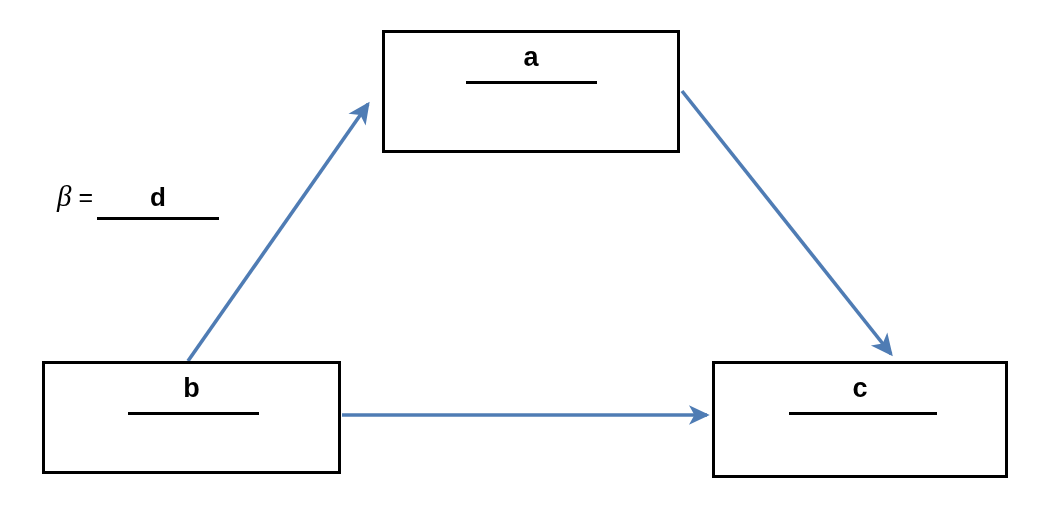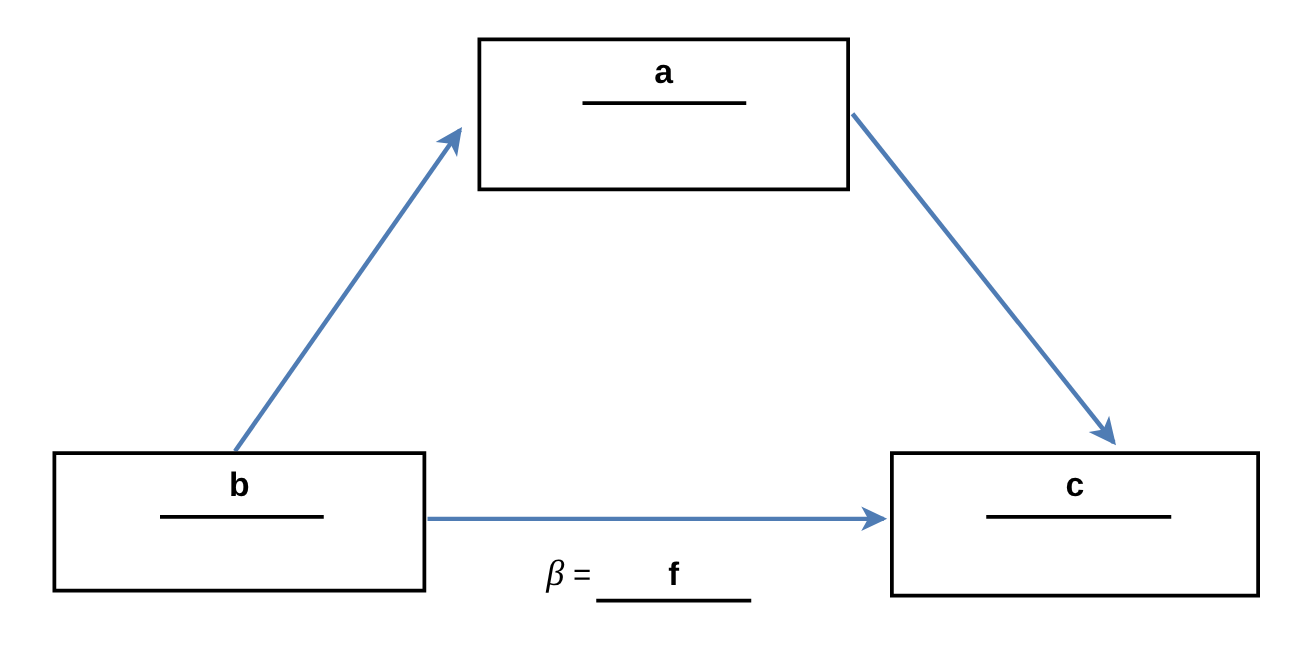--- a/index.html
+++ b/index.html
@@ -133,19 +133,19 @@
     </div>
   </div>
 
   <div class="node-box" id="box-c">
     <div class="node-inner">
       <span class="node-letter">c</span>
       <span class="node-blank"></span>
     </div>
   </div>
 
+  <div class="beta-label" id="label-d">
+    <span class="beta-sym">β</span><span class="beta-eq"> =</span><span class="beta-blank">d</span>
+  </div>
 
 
-  <div class="beta-label" id="label-f">
-    <span class="beta-sym">β</span><span class="beta-eq"> =</span><span class="beta-blank">f</span>
-  </div>
 
 </div>
 
 </body></html>

